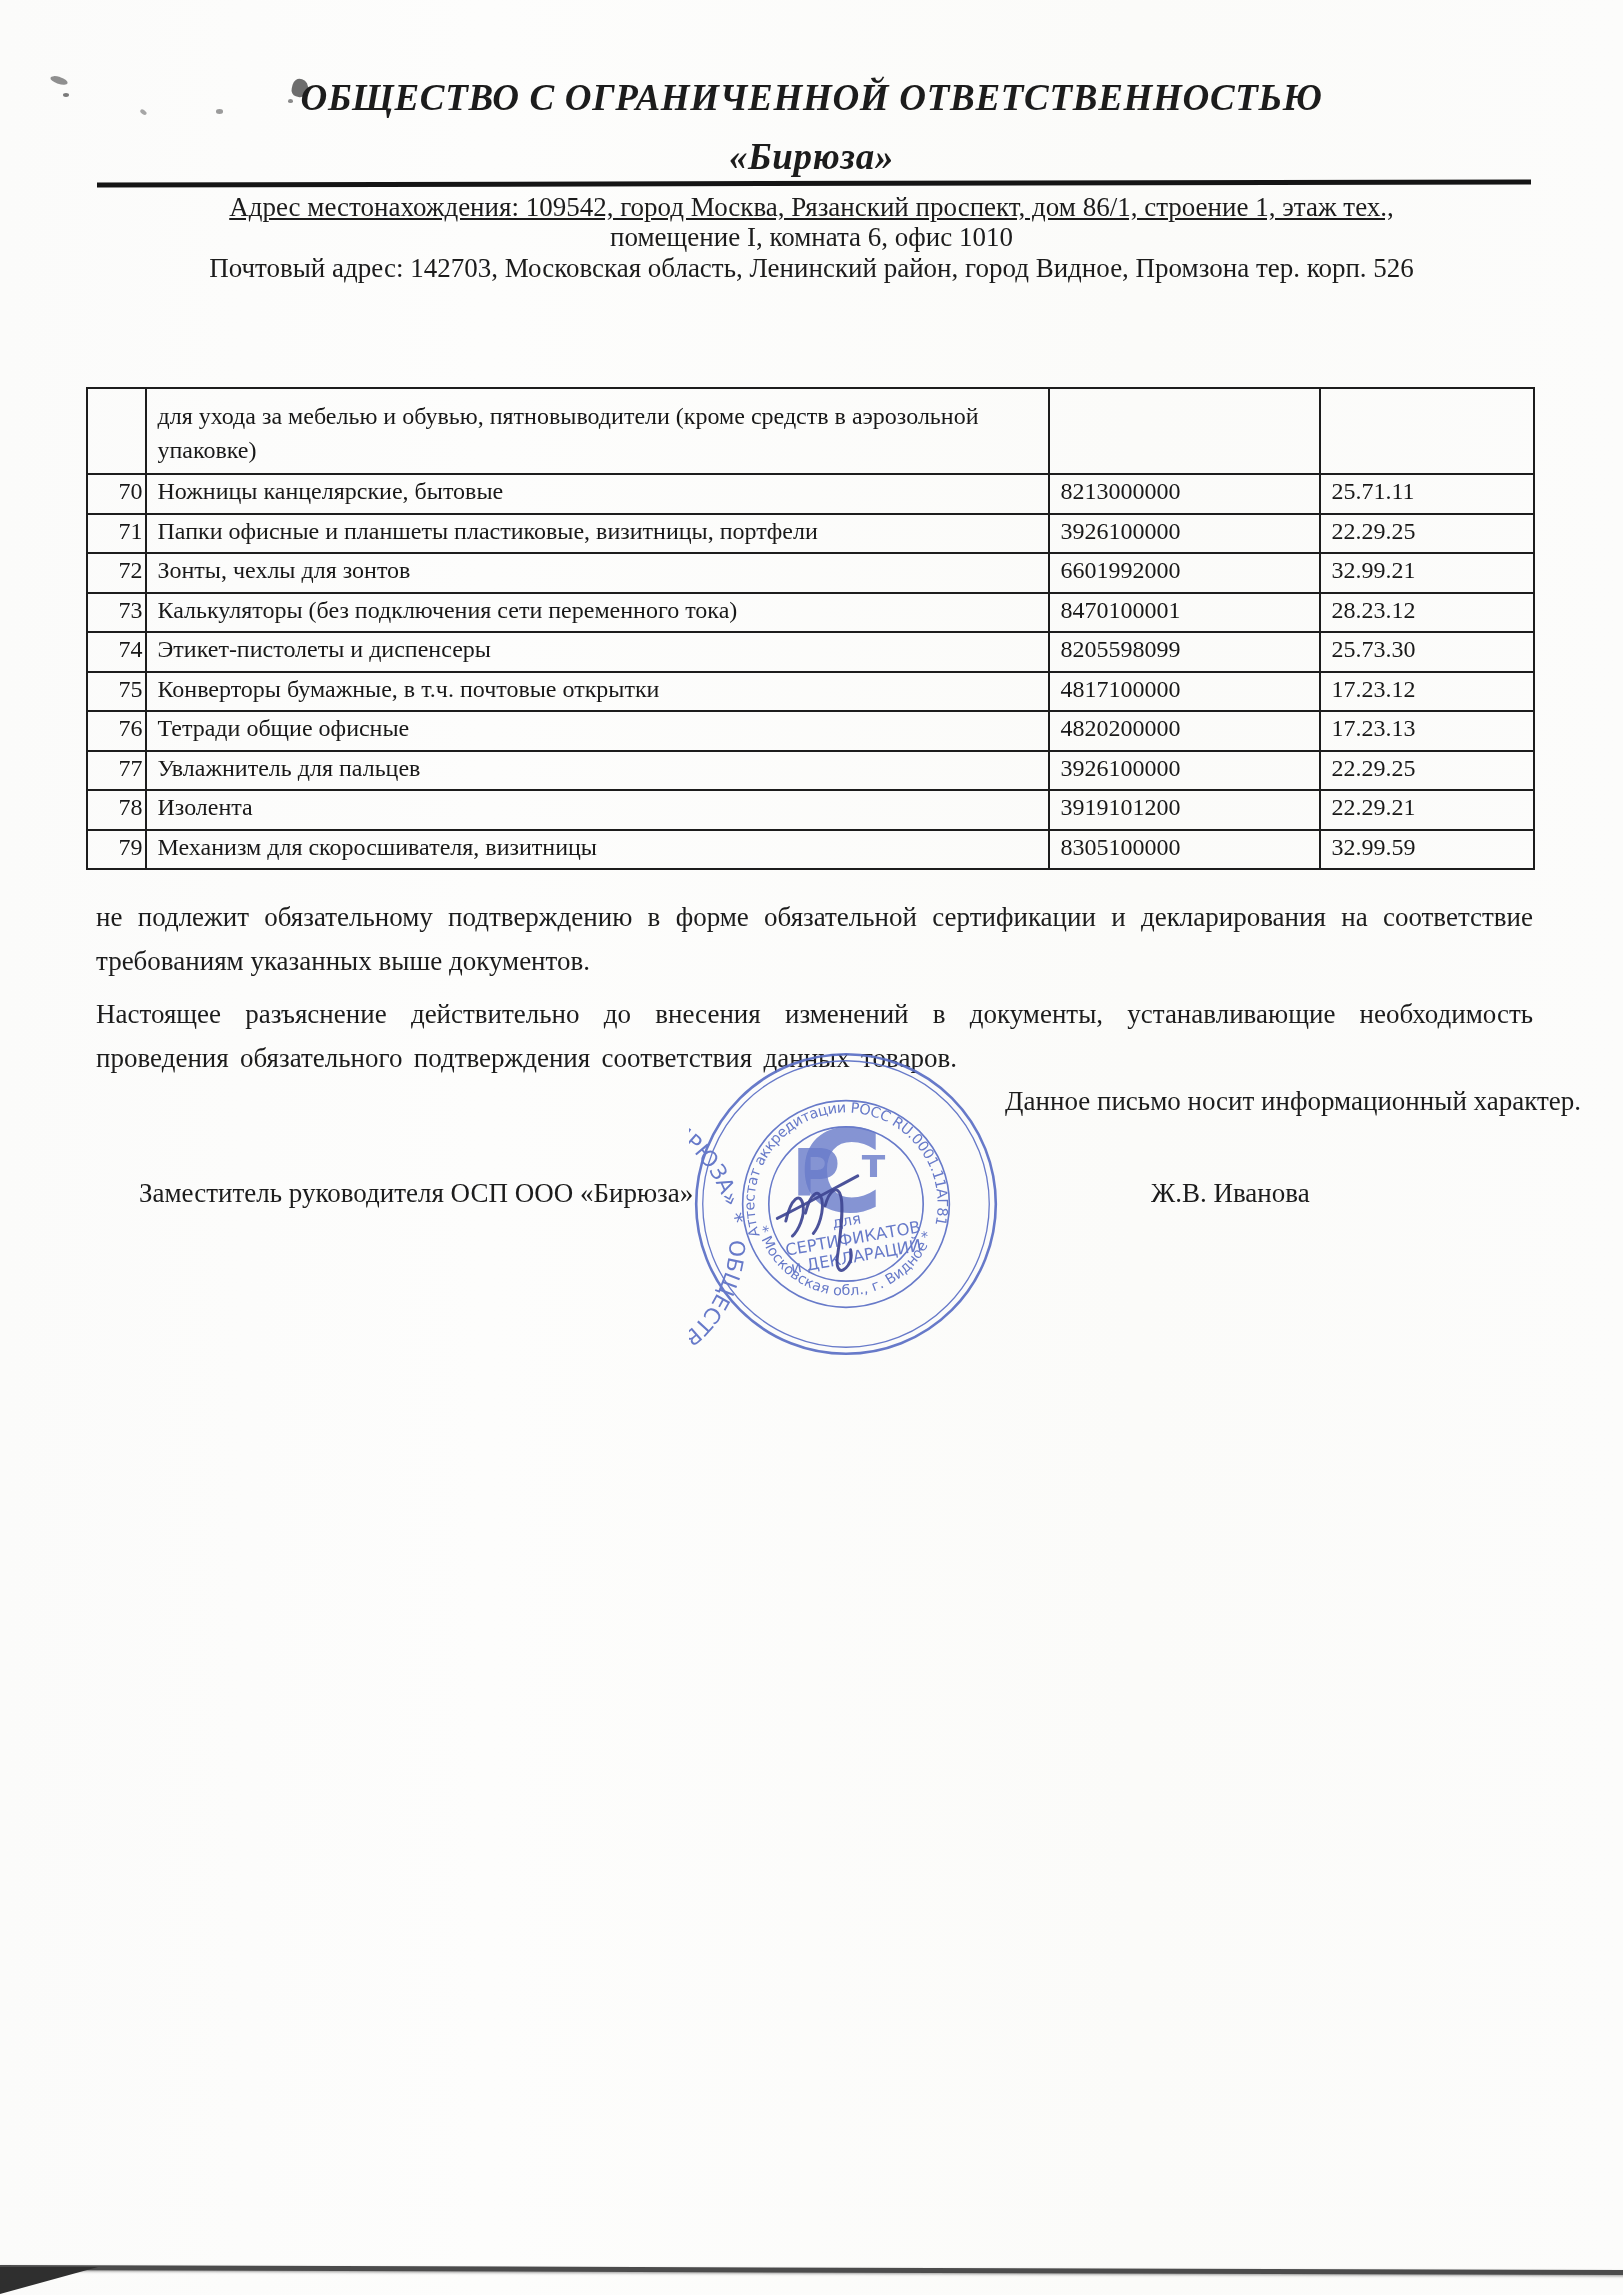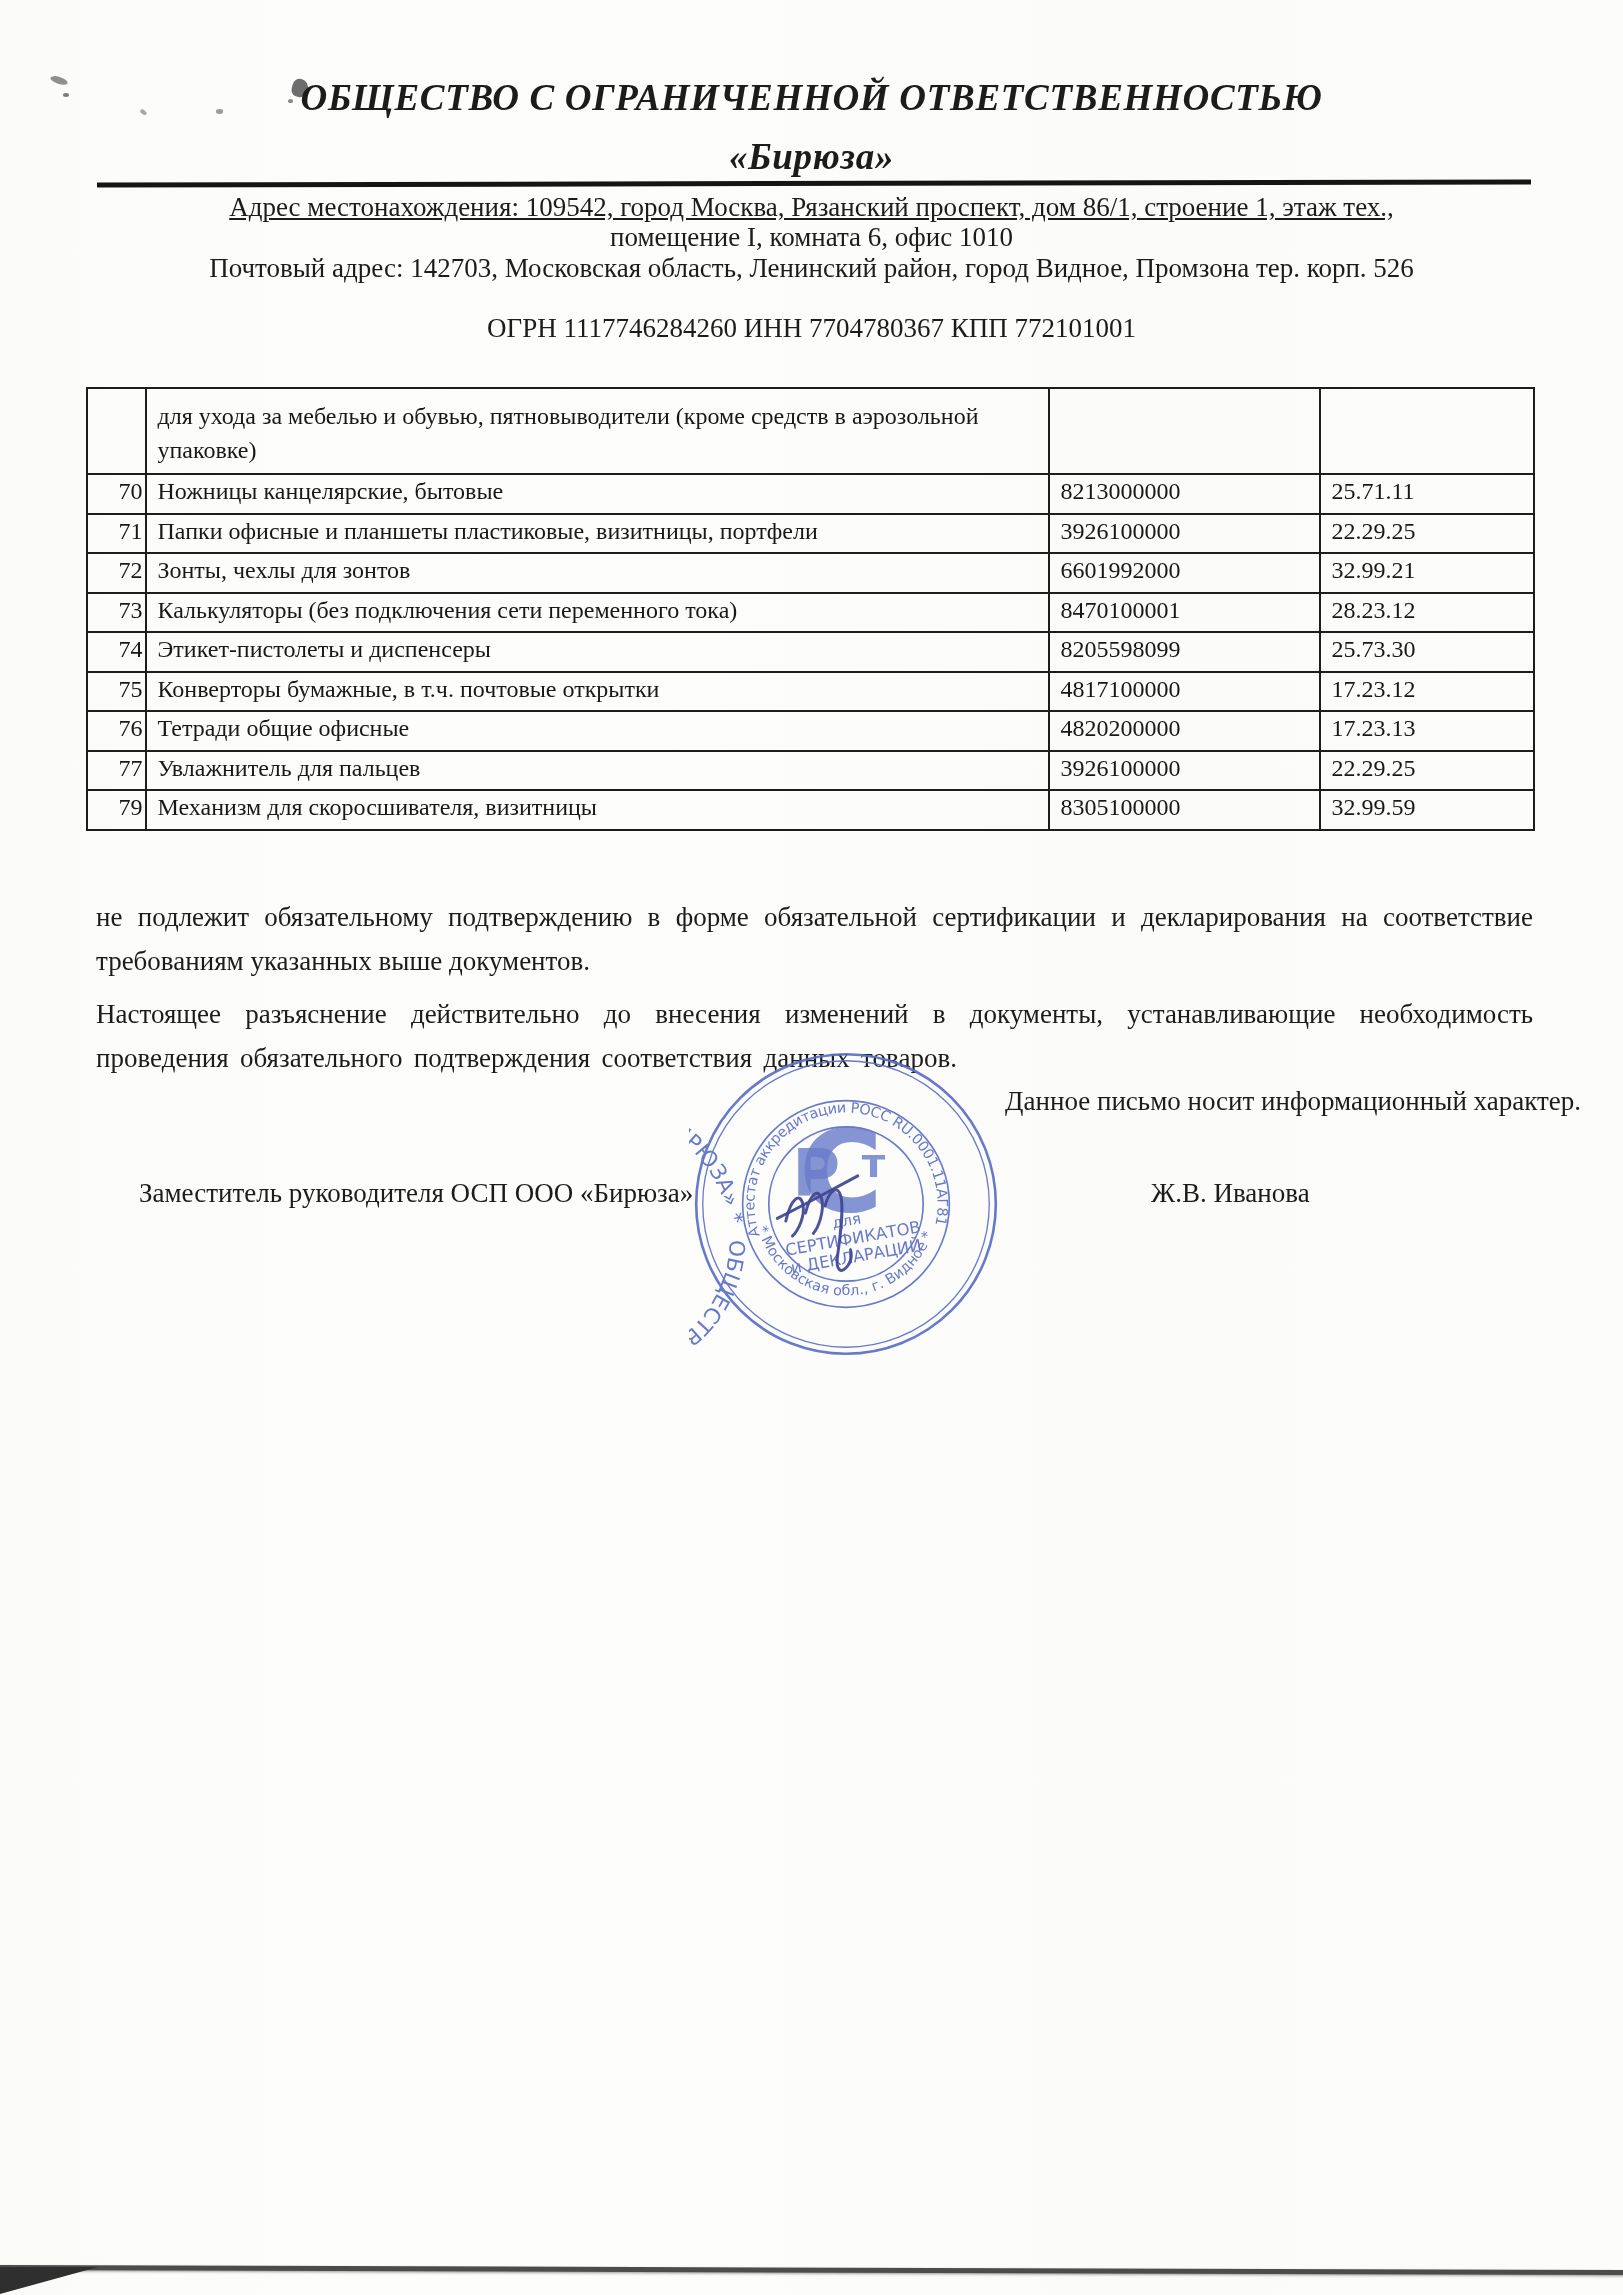--- a/index.html
+++ b/index.html
@@ -117,21 +117,20 @@
   <div class="artifact a4"></div>
   <div class="artifact a5"></div>
   <div class="artifact a6"></div>
 
   <div class="title1">ОБЩЕСТВО С ОГРАНИЧЕННОЙ ОТВЕТСТВЕННОСТЬЮ</div>
   <div class="title2">«Бирюза»</div>
   <div class="rule"></div>
   <div class="hline addr1">Адрес местонахождения: 109542, город Москва, Рязанский проспект, дом 86/1, строение 1, этаж тех.,</div>
   <div class="hline addr2">помещение I, комната 6, офис 1010</div>
   <div class="hline postal">Почтовый адрес: 142703, Московская область, Ленинский район, город Видное, Промзона тер. корп. 526</div>
-  <div class="hline reg">ОГРН 1117746284260 ИНН 7704780367 КПП 772101001</div>
 
   <table class="goods">
     <colgroup>
       <col style="width:59px">
         <col style="width:903px">
         <col style="width:271px">
         <col style="width:214px">
     </colgroup>
     <tbody>
       <tr class="cont">
@@ -180,20 +179,26 @@
         <td class="c-num">76</td>
         <td class="c-name">Тетради общие офисные</td>
         <td class="c-code">4820200000</td>
         <td class="c-okpd">17.23.13</td>
       </tr>
       <tr>
         <td class="c-num">77</td>
         <td class="c-name">Увлажнитель для пальцев</td>
         <td class="c-code">3926100000</td>
         <td class="c-okpd">22.29.25</td>
+      </tr>
+      <tr>
+        <td class="c-num">78</td>
+        <td class="c-name">Изолента</td>
+        <td class="c-code">3919101200</td>
+        <td class="c-okpd">22.29.21</td>
       </tr>
       <tr>
         <td class="c-num">79</td>
         <td class="c-name">Механизм для скоросшивателя, визитницы</td>
         <td class="c-code">8305100000</td>
         <td class="c-okpd">32.99.59</td>
       </tr>
     </tbody>
   </table>
 

